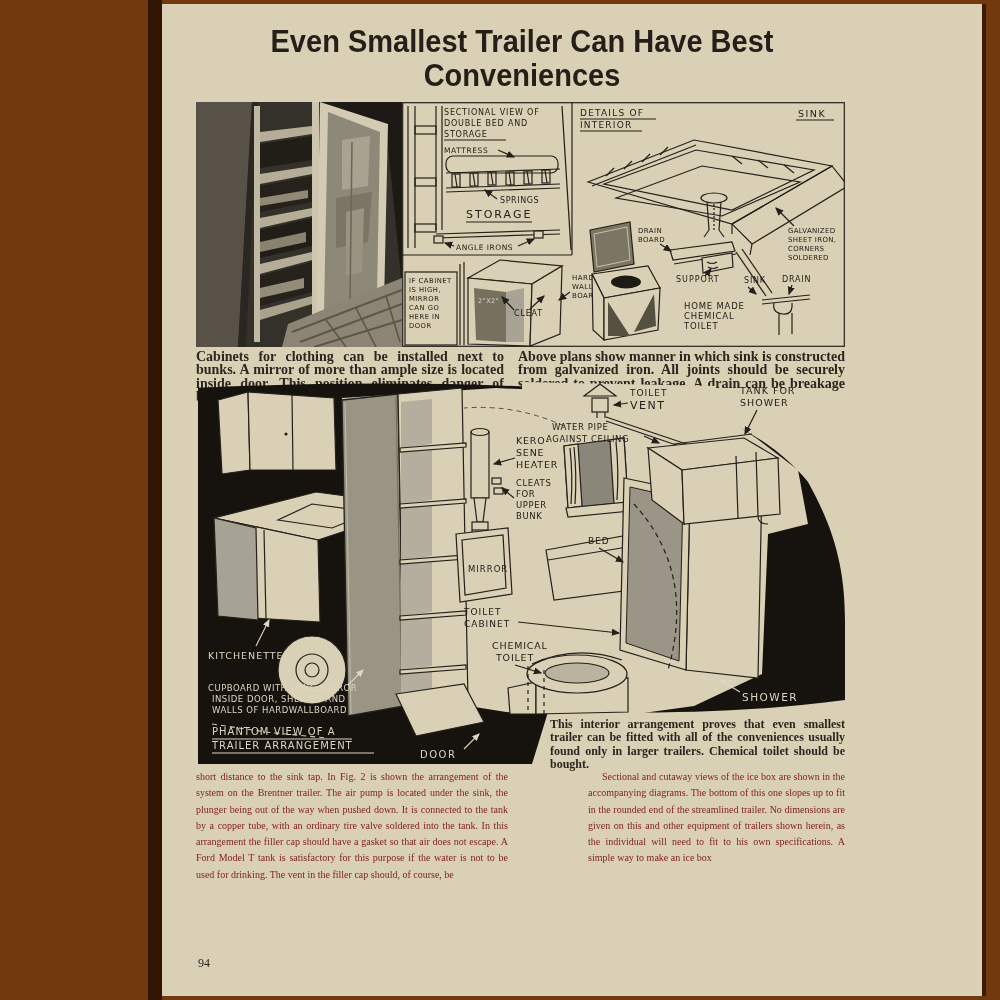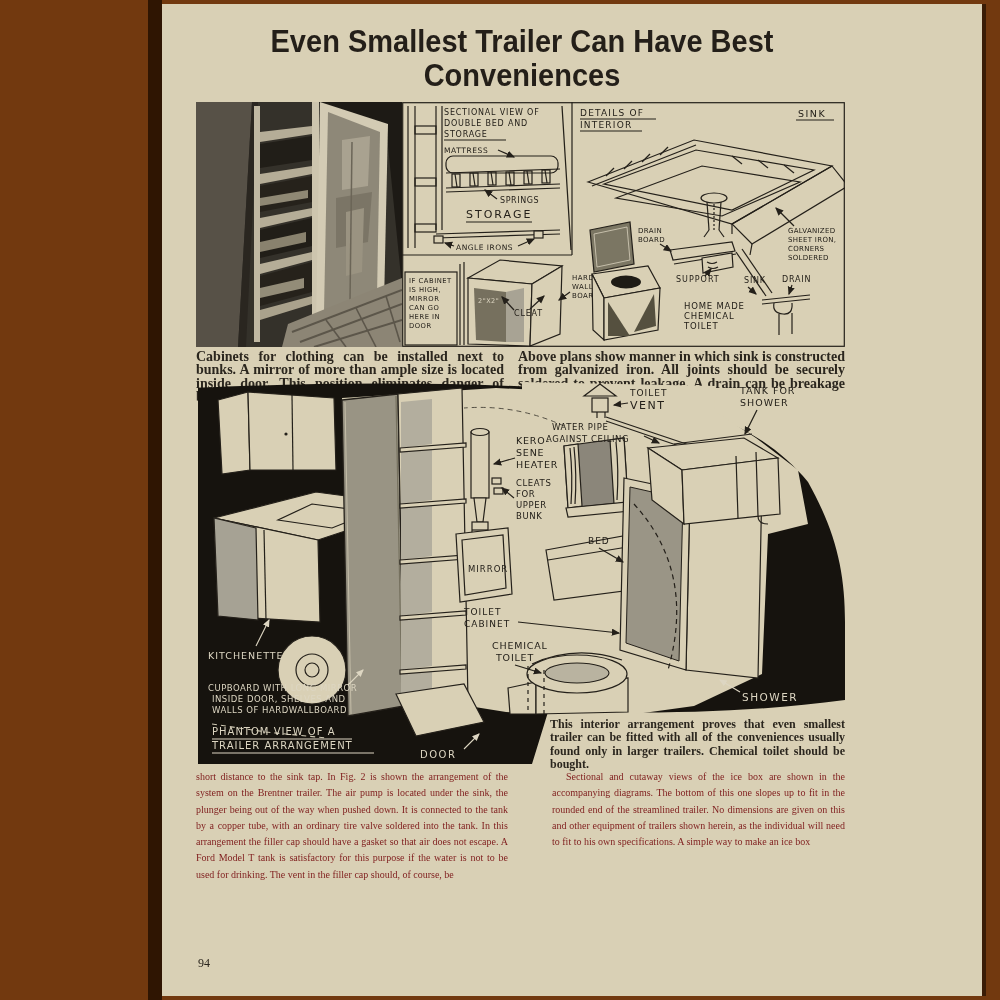--- a/index.html
+++ b/index.html
@@ -19,21 +19,21 @@
   .capL{left:0;width:308px;}
   .capR{left:322px;width:327px;}
   .mainfig{position:absolute;left:34px;top:378px;width:649px;height:384px;}
   .maincap{position:absolute;left:354px;top:336px;width:295px;font-weight:bold;
            font-size:12px;line-height:13.4px;text-align:justify;color:#2b261e;}
   .bodycols{position:absolute;left:34px;top:765px;width:649px;height:200px;
             font-size:10px;line-height:16.3px;text-align:justify;color:#7f1d1d;}
   .col1{position:absolute;left:0;top:0;width:312px;}
   .col2{position:absolute;left:356px;top:0;width:293px;}
   .col2 p{margin:0;}
-  .col2 .p2{text-indent:14px;}
+  .col2 .p2{text-indent:14px;margin-left:36px;}
   .pagenum{position:absolute;left:36px;top:952px;font-size:12px;color:#2a251d;}
   
   .lb{font-family:"DejaVu Sans",sans-serif;fill:#24201a;}
   .lw{font-family:"DejaVu Sans",sans-serif;fill:#ddd6c2;}
   .ink{stroke:#24201a;fill:none;stroke-width:1.2;}
   .inkf{stroke:#24201a;fill:#d9d0b5;stroke-width:1.2;}
   .wln{stroke:#ddd6c2;fill:none;stroke-width:1.1;}
 </style>
 </head>
 <body>

